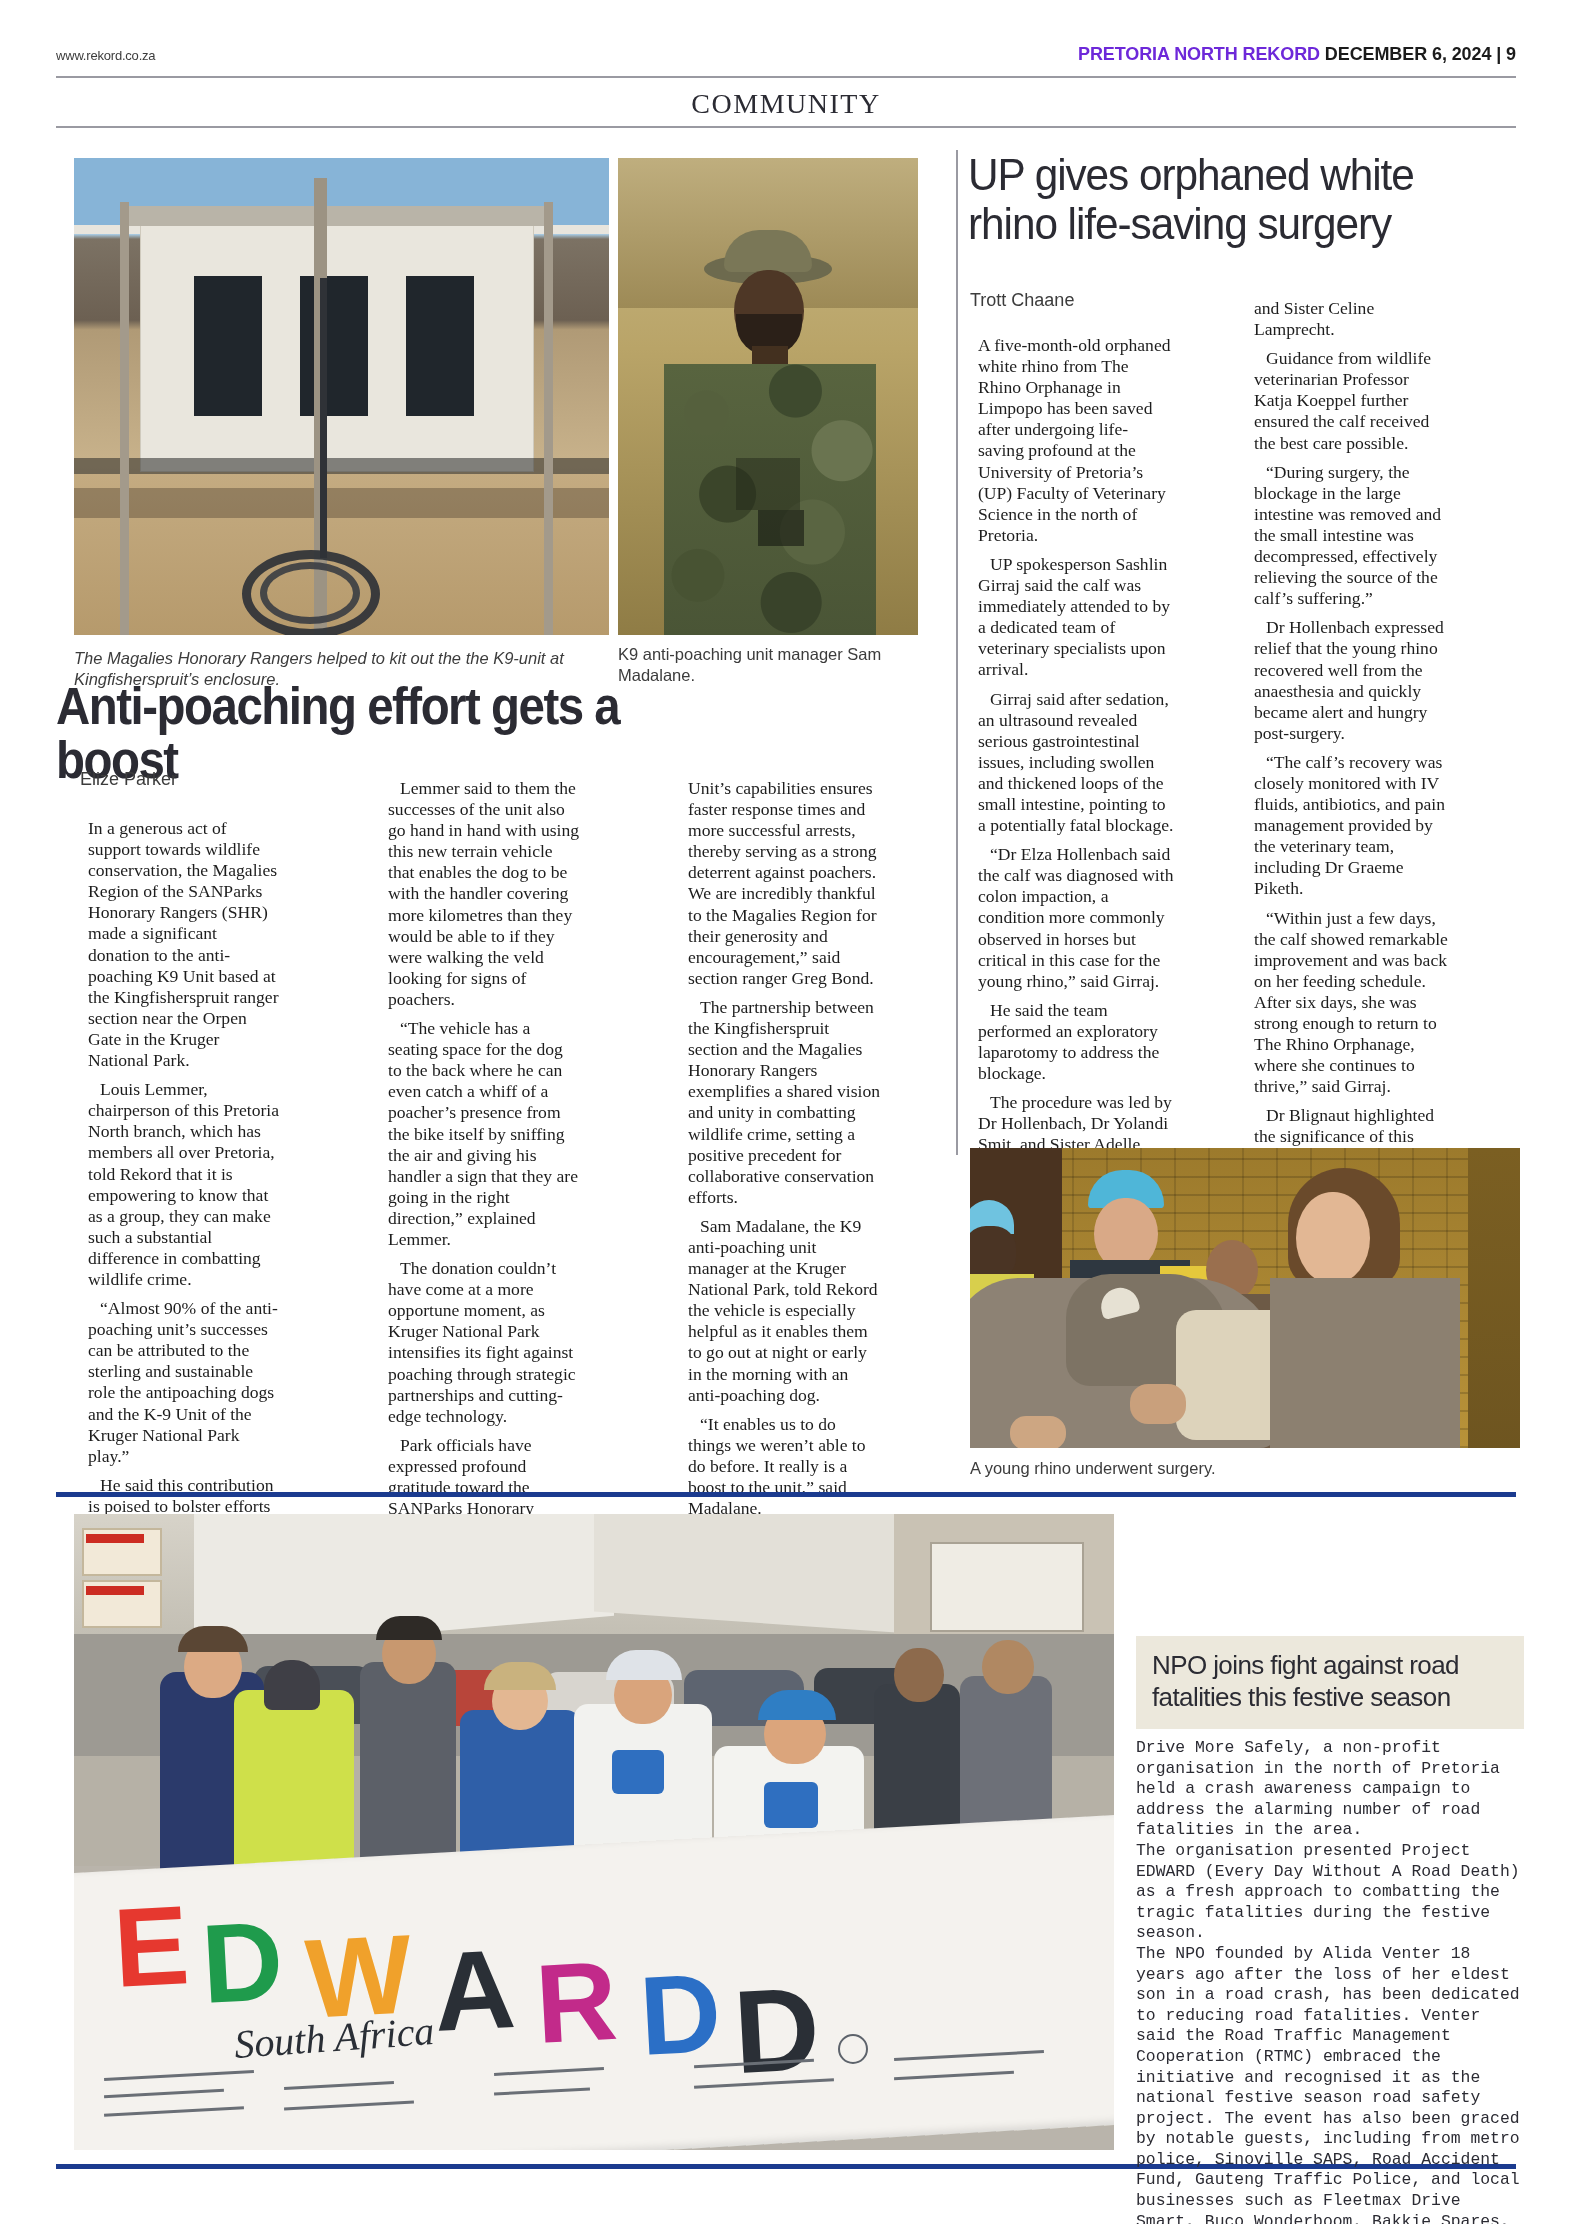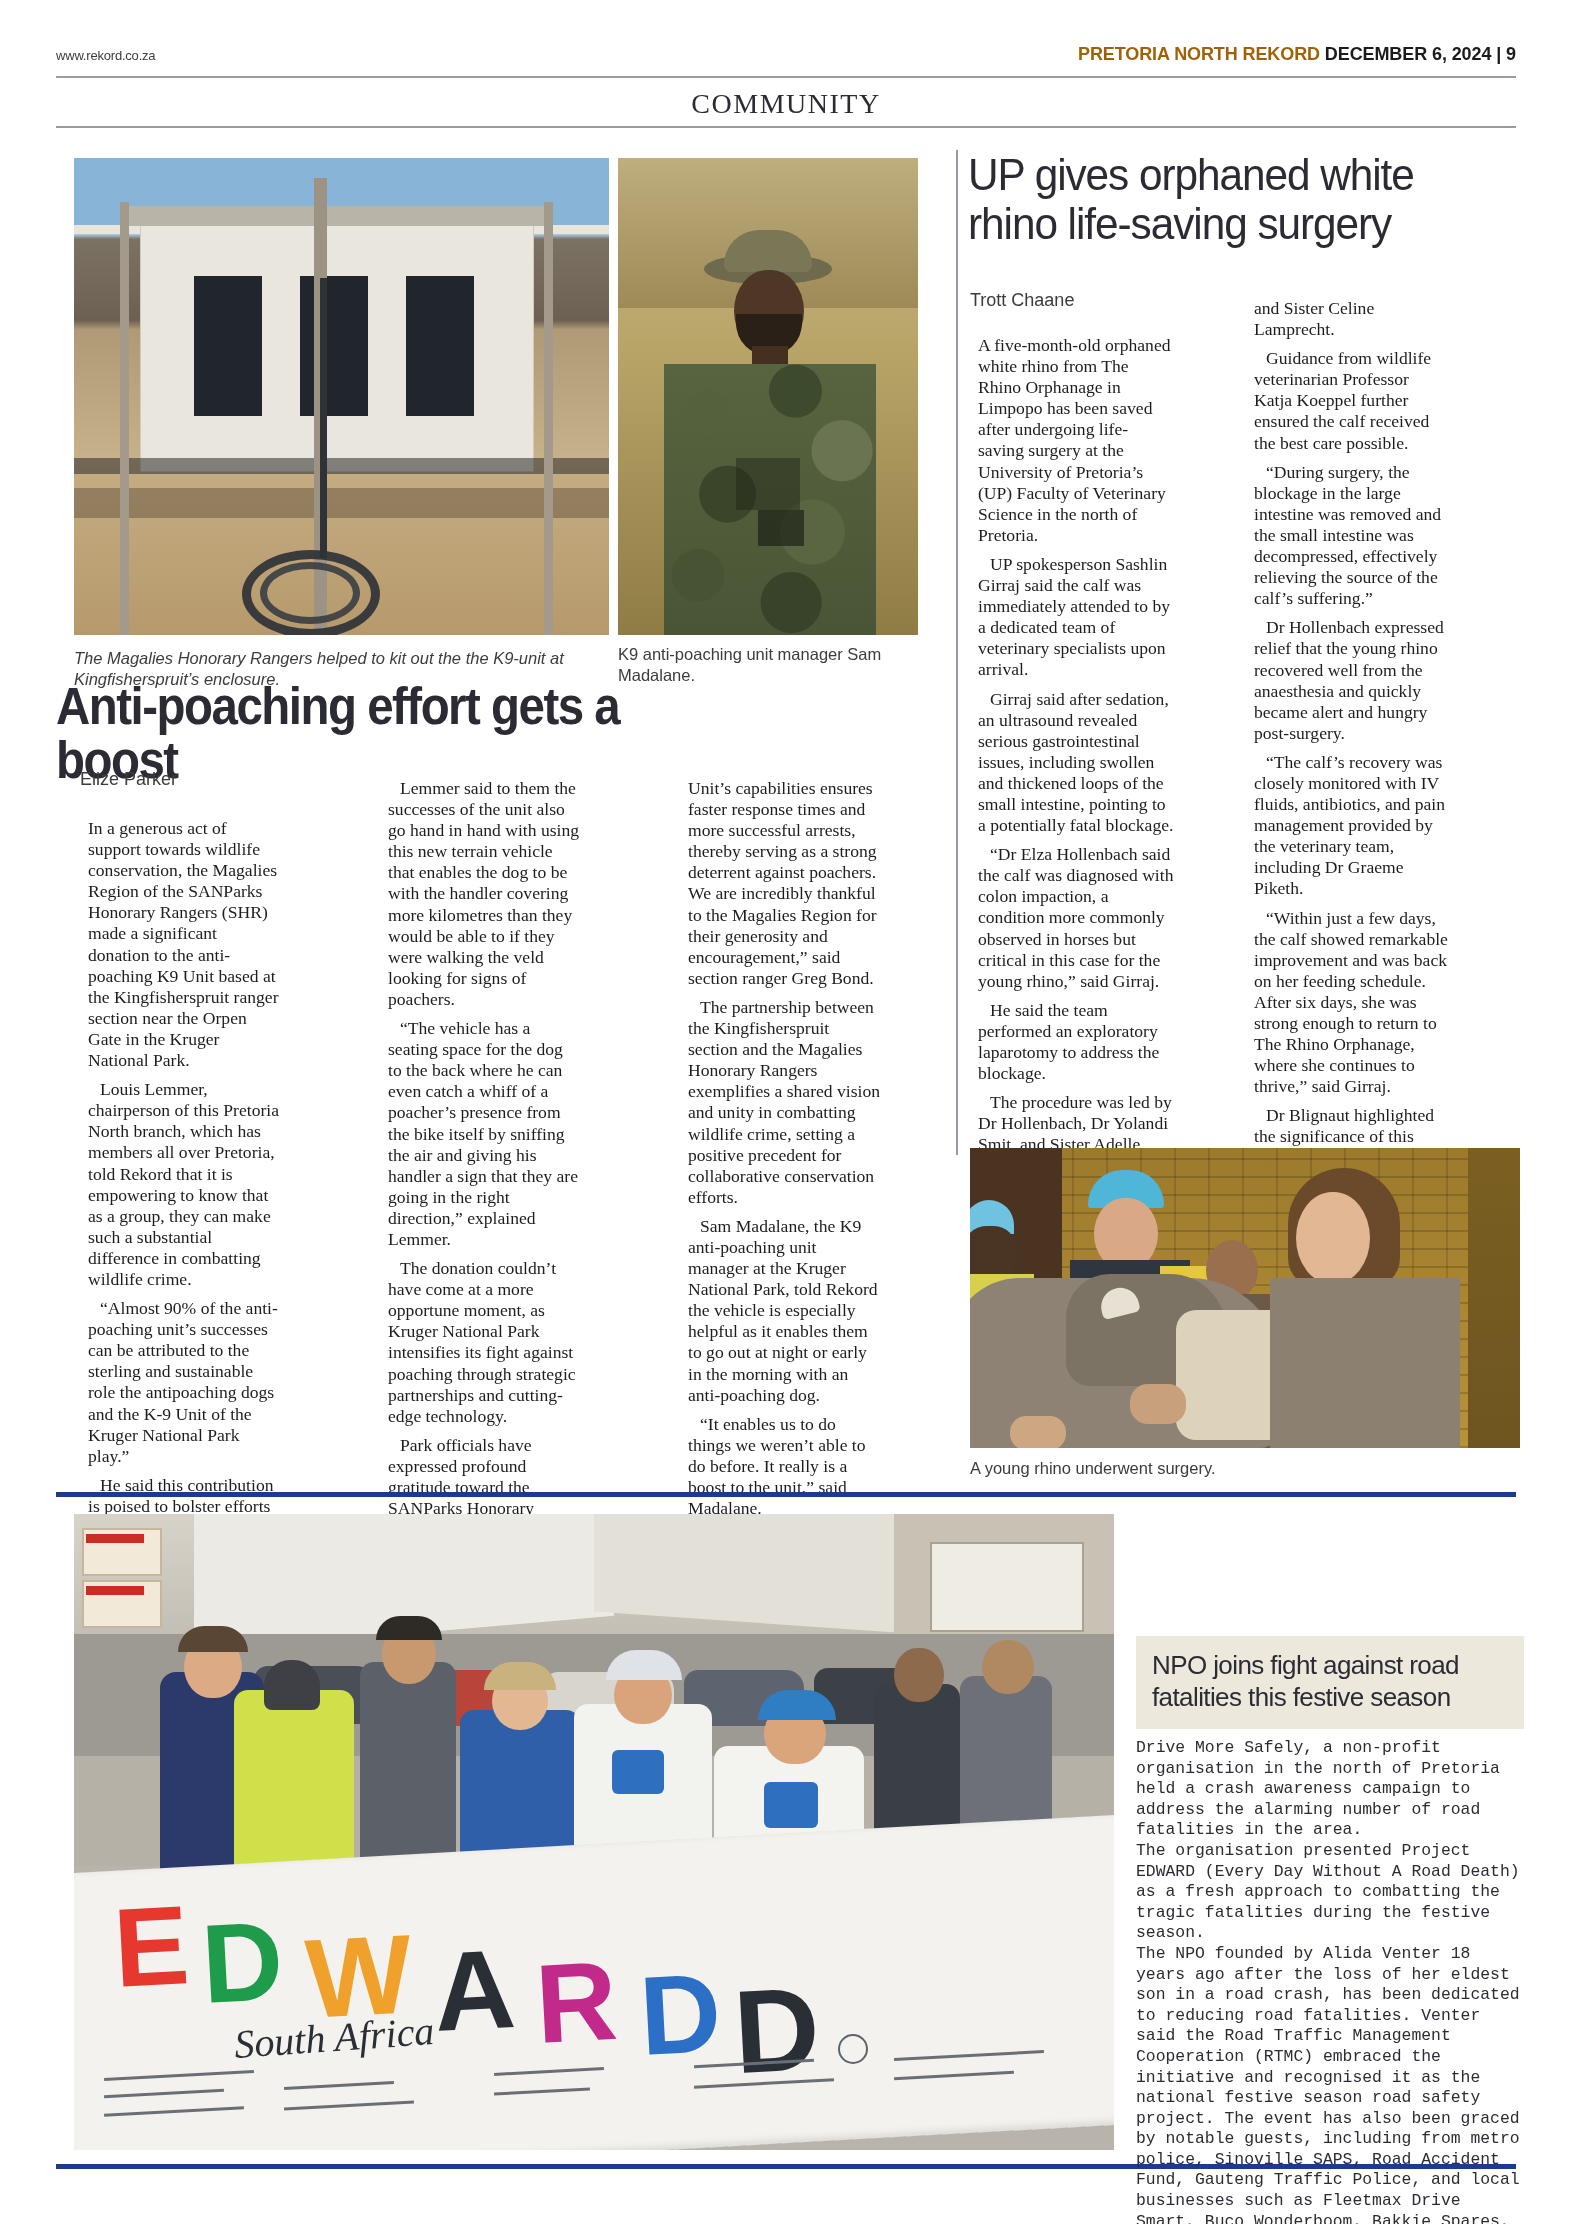--- a/index.html
+++ b/index.html
@@ -39,21 +39,21 @@
     color: #3c3c3c;
     letter-spacing: -0.2px;
   }
   .masthead-right {
     font-family: "Liberation Sans", sans-serif;
     font-size: 18px;
     font-weight: bold;
     letter-spacing: -0.1px;
     white-space: nowrap;
   }
-  .paper-name { color: #a16207; }
+  .paper-name { color: #6d28d9; }
   .issue-date { color: #1b1b1b; }
   .page-num { color: #1b1b1b; }
 
   .rule-top {
     position: absolute;
     left: 56px; top: 76px;
     width: 1460px;
     height: 2px;
     background: #9a9aa2;
   }
@@ -274,21 +274,21 @@
     <p>“At present we have more than 80 dogs in the unit. We lost one last month in a tragic incident and a few dogs have been put on pension and retired, but the unit is as strong as ever.”</p>
   </div>
 
   <div class="rhino-rule" style="left:956px; top:150px; width:2px; height:1005px;"></div>
 
   <div class="rhino-headline">UP gives orphaned white rhino life-saving surgery</div>
 
   <div class="byline" style="left:970px; top:290px;">Trott Chaane</div>
 
   <div class="bodycol" style="left:970px; top:327px; width:212px;">
-    <p class="first">A five-month-old orphaned white rhino from The Rhino Orphanage in Limpopo has been saved after undergoing life-saving surgery at the University of Pretoria’s (UP) Faculty of Veterinary Science in the north of Pretoria.</p>
+    <p class="first">A five-month-old orphaned white rhino from The Rhino Orphanage in Limpopo has been saved after undergoing life-saving profound at the University of Pretoria’s (UP) Faculty of Veterinary Science in the north of Pretoria.</p>
     <p>UP spokesperson Sashlin Girraj said the calf was immediately attended to by a dedicated team of veterinary specialists upon arrival.</p>
     <p>Girraj said after sedation, an ultrasound revealed serious gastrointestinal issues, including swollen and thickened loops of the small intestine, pointing to a potentially fatal blockage.</p>
     <p>“Dr Elza Hollenbach said the calf was diagnosed with colon impaction, a condition more commonly observed in horses but critical in this case for the young rhino,” said Girraj.</p>
     <p>He said the team performed an exploratory laparotomy to address the blockage.</p>
     <p>The procedure was led by Dr Hollenbach, Dr Yolandi Smit, and Sister Adelle Rossouw, with anaesthetist Dr Chris Blignaut</p>
   </div>
 
   <div class="bodycol" style="left:1246px; top:290px; width:212px;">
     <p class="first">and Sister Celine Lamprecht.</p>
     <p>Guidance from wildlife veterinarian Professor Katja Koeppel further ensured the calf received the best care possible.</p>

